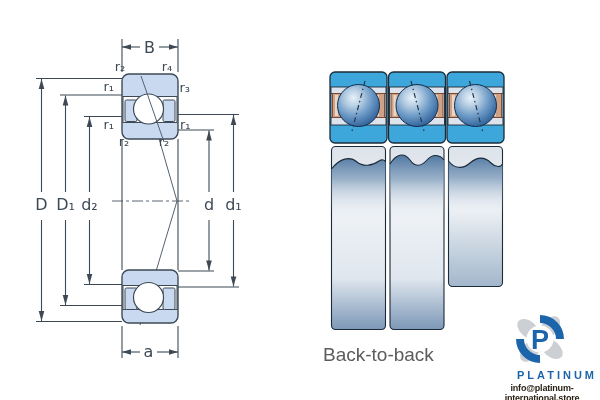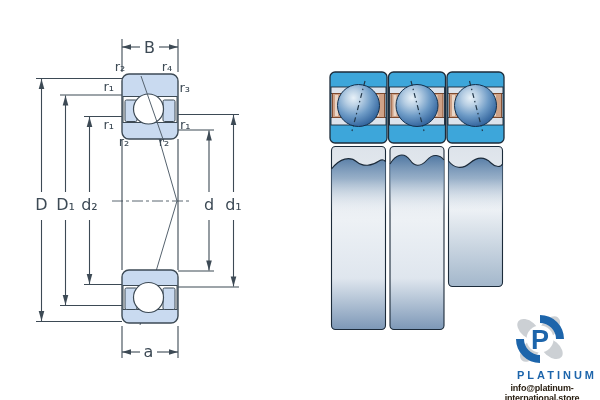--- a/index.html
+++ b/index.html
@@ -233,20 +233,21 @@
       <rect class="cageinner" x="452" y="95" width="3" height="21"></rect>
       <rect class="cage3d" x="490.5" y="93.5" width="11" height="24"></rect>
       <rect class="cageinner" x="493" y="95" width="3" height="21"></rect>
       <circle class="ball3d" cx="475.5" cy="105.5" r="21"></circle>
       <line class="balldash" x1="469.5" y1="81" x2="482.5" y2="131"></line>
     </g>
   </g>
 </svg>
 
 <div class="abs caption">
+  <div>Back-to-back</div>
 </div>
 
 <svg class="abs" style="left:500px;top:314px" width="80" height="54" viewBox="0 0 80 54">
   <g fill="#ccd0d4">
     <ellipse transform="rotate(40 40 25)" cx="40" cy="10" rx="8" ry="13"></ellipse>
     <ellipse transform="rotate(130 40 25)" cx="40" cy="10" rx="8" ry="13"></ellipse>
     <ellipse transform="rotate(220 40 25)" cx="40" cy="10" rx="8" ry="13"></ellipse>
     <ellipse transform="rotate(310 40 25)" cx="40" cy="10" rx="8" ry="13"></ellipse>
   </g>
   <g fill="var(--brand-blue,#1d65ab)">

